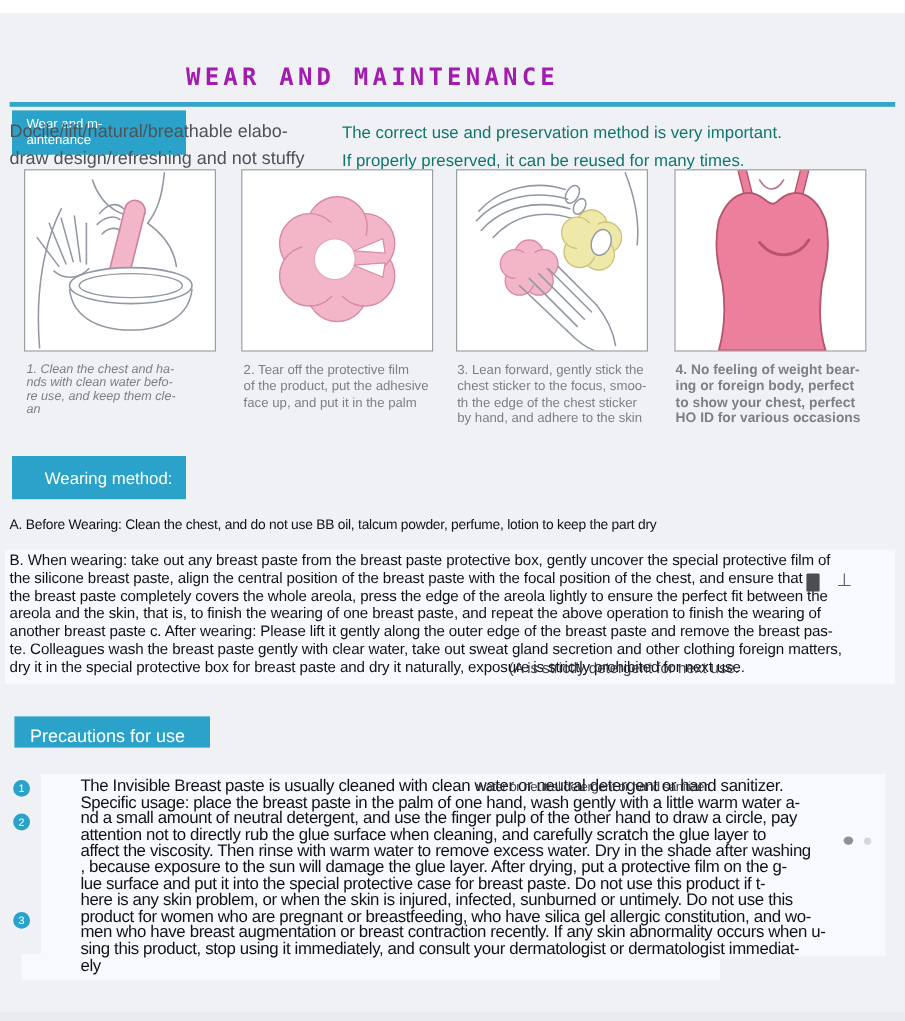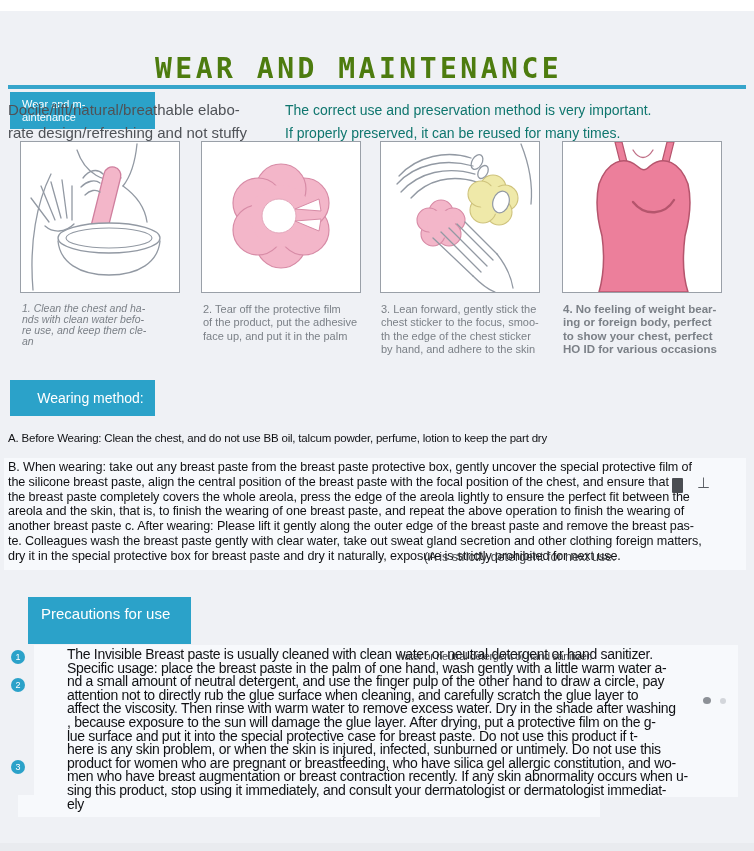--- a/index.html
+++ b/index.html
@@ -3,30 +3,30 @@
 <meta charset="utf-8">
 <style>
   html,body{margin:0;padding:0;}
   body{font-family:"Liberation Sans",sans-serif;background:#dfe1e5;}
   #page{position:relative;width:754px;height:851px;background:#eff1f5;overflow:hidden;margin:0 auto;}
   .abs{position:absolute;}
   .strip-top{left:0;top:0;width:754px;height:11px;background:#ffffff;}
   .strip-bottom{left:0;top:843px;width:754px;height:8px;background:#e9ebef;}
   .badge{background:#2ba2c9;color:#ffffff;box-sizing:border-box;padding-left:16px;}
   .badge1{left:10px;top:47px;width:145px;height:37px;font-size:11px;line-height:12.5px;padding:6px 0 0 12px;margin-top:45px;}
-  .page-title{left:155px;top:52px;font-family:"DejaVu Sans Mono",monospace;font-weight:bold;font-size:28px;letter-spacing:3.5px;color:#4d7c0f;white-space:nowrap;}
+  .page-title{left:155px;top:52px;font-family:"DejaVu Sans Mono",monospace;font-weight:bold;font-size:20px;letter-spacing:3.5px;color:#a21caf;white-space:nowrap;}
   .rule{left:8px;top:85px;width:738px;height:4px;background:#36a5cb;}
   .intro-left{left:8px;top:98px;font-size:15px;line-height:23px;color:#4f5257;white-space:nowrap;}
   .intro-right{left:285px;top:99px;font-size:14px;line-height:23px;color:#0f766e;white-space:nowrap;}
   .stepbox{top:141px;width:160px;height:152px;background:#ffffff;border:1px solid #9aa0a8;box-sizing:border-box;}
   .caption{top:303px;width:172px;color:#7b8087;font-size:11px;line-height:13.4px;}
   .caption div{white-space:nowrap;}
   .caption.c1{font-size:10.5px;line-height:11px;font-style:italic;}
   .badge2{left:10px;top:380px;width:145px;height:36px;font-size:14px;text-align:center;line-height:36px;}
-  .badge3{left:28px;top:597px;width:163px;height:47px;font-size:15px;line-height:34px;padding-left:13px;}
+  .badge3{left:12px;top:597px;width:163px;height:26px;font-size:15px;line-height:34px;padding-left:13px;}
   .panel{background:#f7f9fc;}
   .para-a{left:8px;top:432px;font-size:11.5px;letter-spacing:-0.2px;color:#101114;white-space:nowrap;}
   .para-b{left:8px;top:460px;font-size:12.6px;letter-spacing:-0.1px;line-height:14.8px;color:#101114;}
   .para-b div{white-space:nowrap;}
   .prec{left:27px;top:648px;font-size:14px;letter-spacing:-0.3px;line-height:13.6px;color:#101114;margin-left:40px;}
   .prec div{white-space:nowrap;}
   .numcircle{width:14px;height:14px;border-radius:50%;background:#2ba2c9;color:#fff;font-size:9px;line-height:14px;text-align:center;left:11px;}
   .overlay-sm{color:#2b2d31;opacity:0.9;white-space:nowrap;}
   .sq-artifact{left:672px;top:478px;width:11px;height:15px;background:#4a4d52;border-radius:1px;}
   .perp-artifact{left:697px;top:474px;font-size:15px;color:#5a5e64;}
@@ -43,21 +43,21 @@
 
   <div class="abs badge badge1">
     <div>Wear and m-</div>
     <div>aintenance</div>
   </div>
   <div class="abs page-title">WEAR AND MAINTENANCE</div>
   <div class="abs rule"></div>
 
   <div class="abs intro-left">
     <div>Docile/lift/natural/breathable elabo-</div>
-    <div>rate design/refreshing and not stuffy</div>
+    <div>draw design/refreshing and not stuffy</div>
   </div>
   <div class="abs intro-right">
     <div>The correct use and preservation method is very important.</div>
     <div>If properly preserved, it can be reused for many times.</div>
   </div>
 
   <div class="abs stepbox" style="left:20px;">
     <svg width="158" height="150" viewBox="0 0 158 150">
       <path class="ln" d="M116,2 C114,22 110,34 102,44"></path>
       <path class="ln" d="M56,8 C64,32 84,42 100,36"></path>

